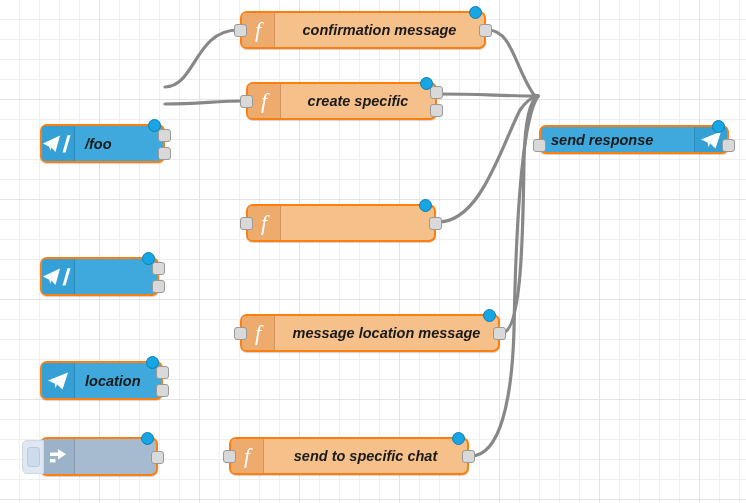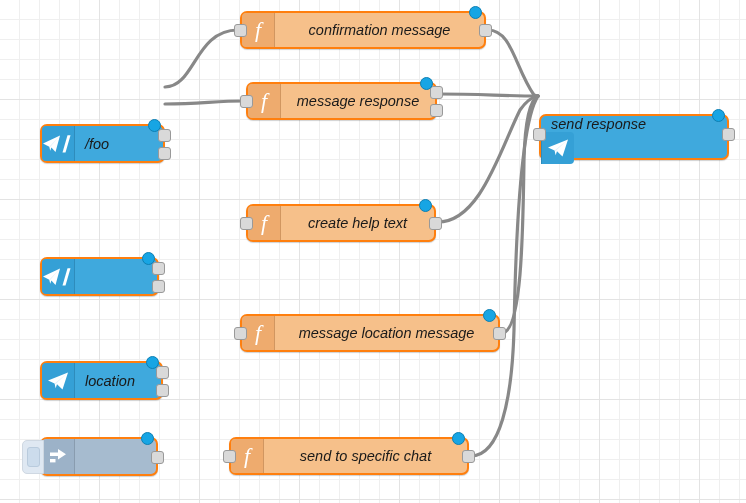--- a/index.html
+++ b/index.html
@@ -62,20 +62,21 @@
   }
   .node .label {
     flex: 1 1 auto;
     display: flex;
     align-items: center;
     padding: 0 10px;
     font-size: 14.5px;
     font-style: italic;
     color: #1a1a1a;
     white-space: nowrap;
+    font-weight: bold;
   }
   .node.fn {
     background: #f6c08a;
   }
   .node.fn .iconbox {
     background: #eeab6e;
   }
   .node.fn .label {
     justify-content: center;
   }
@@ -178,27 +179,27 @@
         <div class="port out" style="top: 2.5px;"></div>
         <div class="port out" style="top: 20.5px;"></div>
         <div class="status-dot"></div>
       </div>
       <div class="node fn" style="left: 246px; top: 82px; width: 191px; height: 38px;">
         <div class="iconbox">
           <svg class="glyph" width="20" height="24" viewBox="0 0 20 24">
             <text x="10" y="19" text-anchor="middle" font-family="Liberation Serif, serif" font-style="italic" font-size="22" fill="#ffffff">f</text>
           </svg>
         </div>
-        <div class="label">message response</div>
+        <div class="label">create specific</div>
         <div class="port in" style="top: 11px;"></div>
         <div class="port out" style="top: 2px;"></div>
         <div class="port out" style="top: 20px;"></div>
         <div class="status-dot"></div>
       </div>
-      <div class="node telegram" style="left: 539px; top: 66px; width: 190px; height: 46px; flex-direction: column;">
+      <div class="node telegram" style="left: 539px; top: 77px; width: 190px; height: 29px;">
         <div class="label">send response</div>
         <div class="iconbox right">
           <svg class="glyph" width="22" height="20" viewBox="0 0 22 20">
             <path d="M1 9.5 L21 1.5 L15.5 18.5 L10 13.2 L8.6 17.2 L7.6 12.6 Z" fill="#ffffff"></path>
             <path d="M8.6 13.1 L21 1.5 L7.6 12.6 Z" fill="#dff0fa"></path>
           </svg>
         </div>
         <div class="port in" style="top: 11.5px;"></div>
         <div class="port out" style="top: 11.5px;"></div>
         <div class="status-dot"></div>
@@ -214,21 +215,20 @@
         <div class="port out" style="top: 2.5px;"></div>
         <div class="port out" style="top: 20.5px;"></div>
         <div class="status-dot"></div>
       </div>
       <div class="node fn" style="left: 246px; top: 204px; width: 190px; height: 38px;">
         <div class="iconbox">
           <svg class="glyph" width="20" height="24" viewBox="0 0 20 24">
             <text x="10" y="19" text-anchor="middle" font-family="Liberation Serif, serif" font-style="italic" font-size="22" fill="#ffffff">f</text>
           </svg>
         </div>
-        <div class="label">create help text</div>
         <div class="port in" style="top: 11px;"></div>
         <div class="port out" style="top: 11px;"></div>
         <div class="status-dot"></div>
       </div>
       <div class="node telegram" style="left: 40px; top: 313px; width: 123px; height: 39px; justify-content: space-between;">
         <div class="iconbox">
           <svg class="glyph" width="22" height="20" viewBox="0 0 22 20">
             <path d="M1 9.5 L21 1.5 L15.5 18.5 L10 13.2 L8.6 17.2 L7.6 12.6 Z" fill="#ffffff"></path>
             <path d="M8.6 13.1 L21 1.5 L7.6 12.6 Z" fill="#dff0fa"></path>
           </svg>

